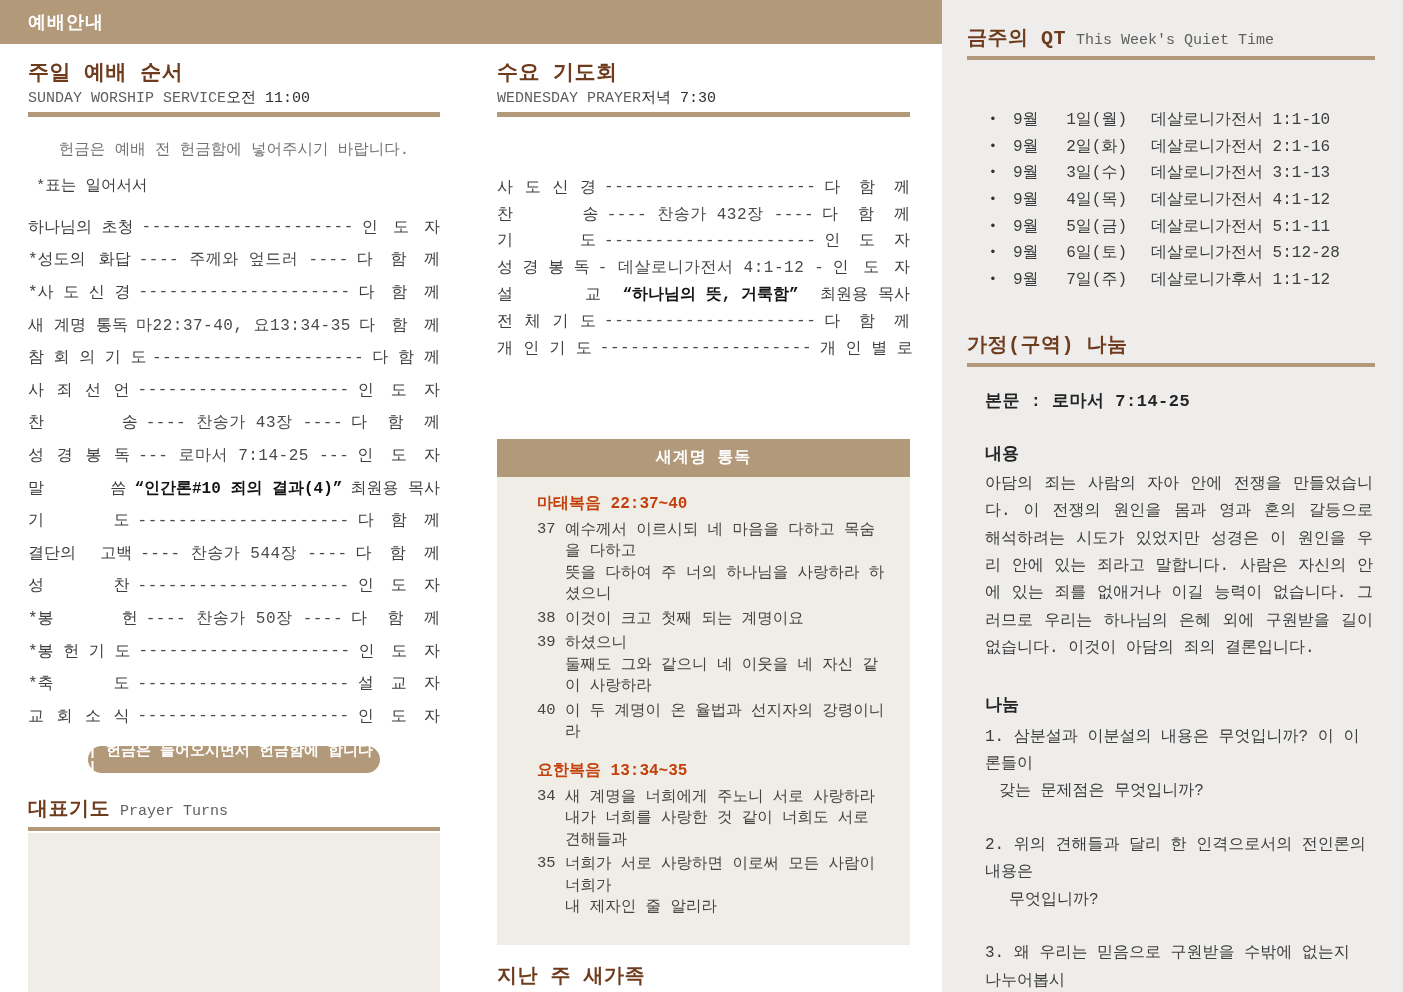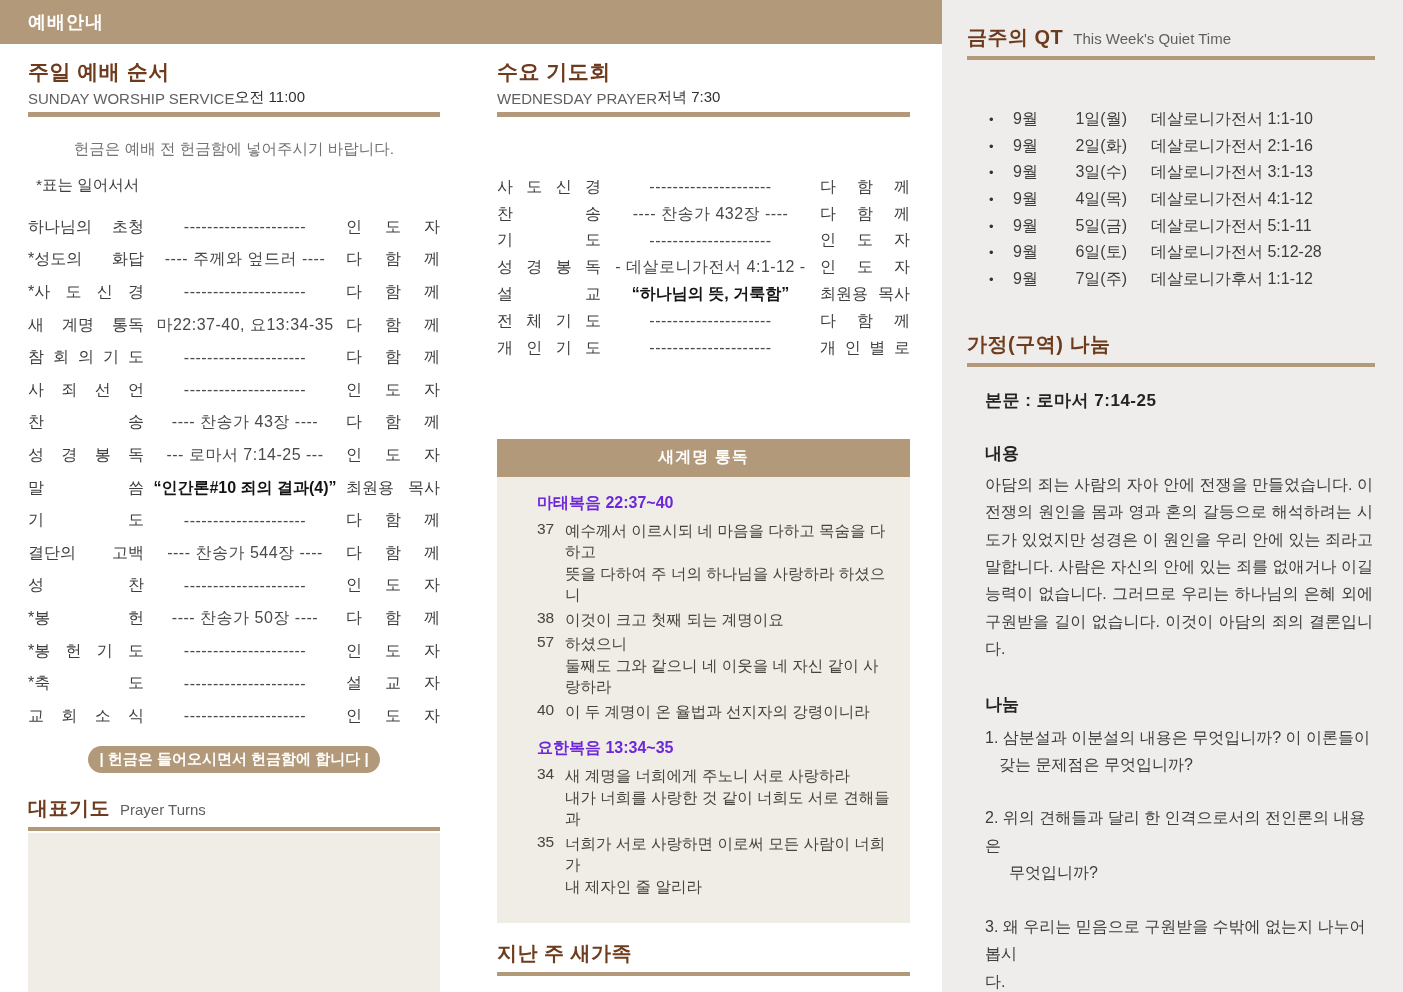--- a/index.html
+++ b/index.html
@@ -1,21 +1,21 @@
 <!DOCTYPE html>
 <html><head>
 <meta charset="utf-8">
 <style>
   * { margin:0; padding:0; box-sizing:border-box; }
   html,body { background:#ffffff; }
   body {
     font-family:"Liberation Sans","DejaVu Sans",sans-serif;
     color:#3d3d3d;
   }
-  .canvas { position:relative; width:1403px; height:992px; background:#ffffff; overflow:hidden; }
+  .canvas { position:relative; width:1403px; height:992px; background:#ffffff; overflow:hidden;font-family:Liberation Mono, monospace; }
 
   
   .top-bar {
     position:absolute; left:0; top:0; width:942px; height:44px;
     background:#b2997a; display:flex; align-items:center;
   }
   .top-bar span { color:#ffffff; font-weight:bold; font-size:18px; margin-left:28px; letter-spacing:1px; }
 
   
   .right-panel {
@@ -67,21 +67,21 @@
   .col-mid .rows { margin-top:57px; }
 
   
   .cmd-box { margin-top:77px; }
   .cmd-head {
     height:38px; background:#b2997a; color:#ffffff; font-size:16px; font-weight:bold;
     display:flex; align-items:center; justify-content:center; letter-spacing:1px;
   }
   .cmd-body { background:#f0ede7; padding:16px 20px 26px 40px; font-size:15.5px; color:#46443e; }
   .passage + .passage { margin-top:16px; }
-  .p-ref { font-weight:bold; color:#6d28d9; font-size:16px; margin-bottom:6px; }
+  .p-ref { font-weight:bold; color:#c2410c; font-size:16px; margin-bottom:6px; }
   .verse { display:flex; margin-top:3px; }
   .v-num { width:28px; flex:none; }
   .v-lines { flex:1; }
   .v-lines div { line-height:21.5px; }
 
   
   .newfam-head { margin-top:17px; }
 
   
   .qt-list { margin-top:46px; list-style:none; }
@@ -277,21 +277,21 @@
                 <div>뜻을 다하여 주 너의 하나님을 사랑하라 하셨으니</div>
               </div>
             </div>
             <div class="verse">
               <span class="v-num">38</span>
               <div class="v-lines">
                 <div>이것이 크고 첫째 되는 계명이요</div>
               </div>
             </div>
             <div class="verse">
-              <span class="v-num">57</span>
+              <span class="v-num">39</span>
               <div class="v-lines">
                 <div>하셨으니</div>
                 <div>둘째도 그와 같으니 네 이웃을 네 자신 같이 사랑하라</div>
               </div>
             </div>
             <div class="verse">
               <span class="v-num">40</span>
               <div class="v-lines">
                 <div>이 두 계명이 온 율법과 선지자의 강령이니라</div>
               </div>

